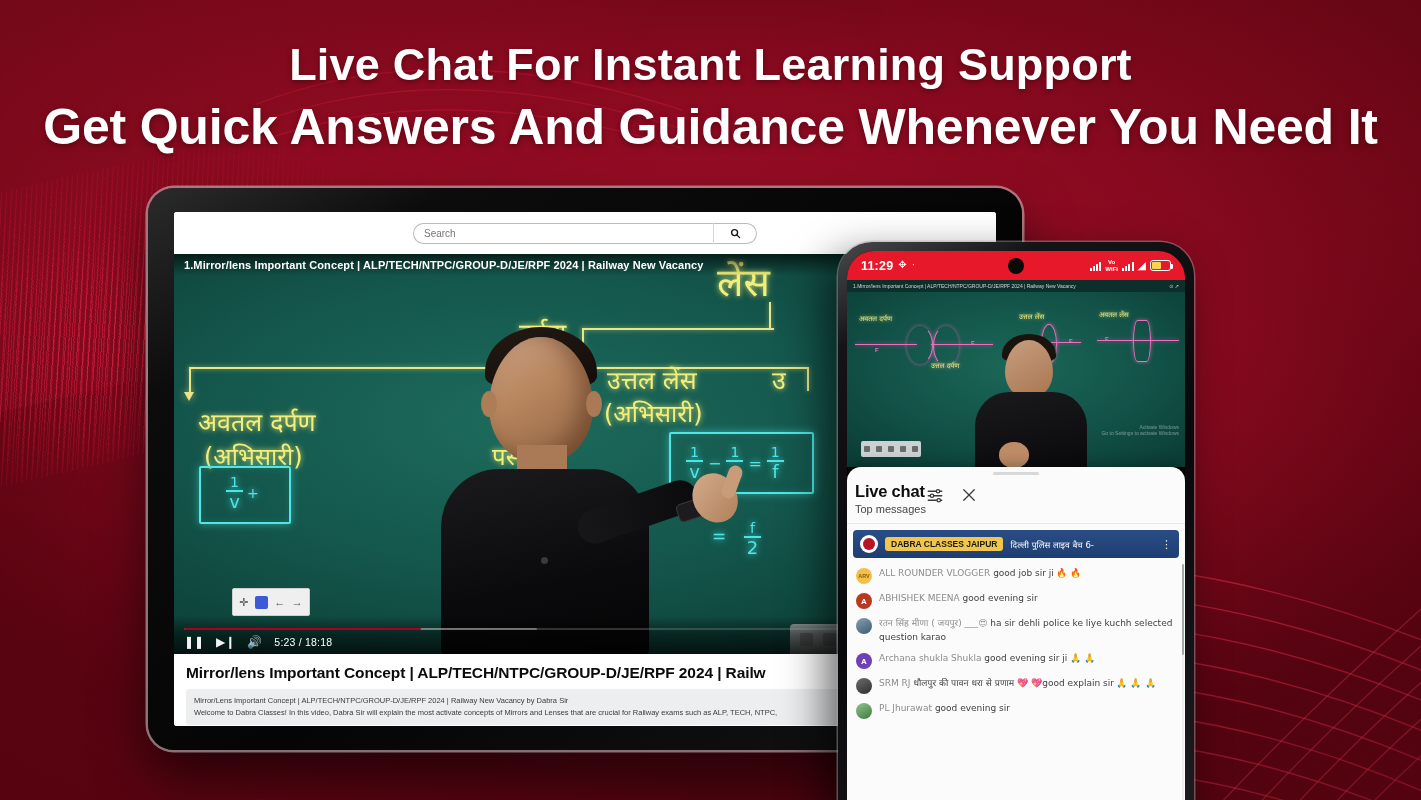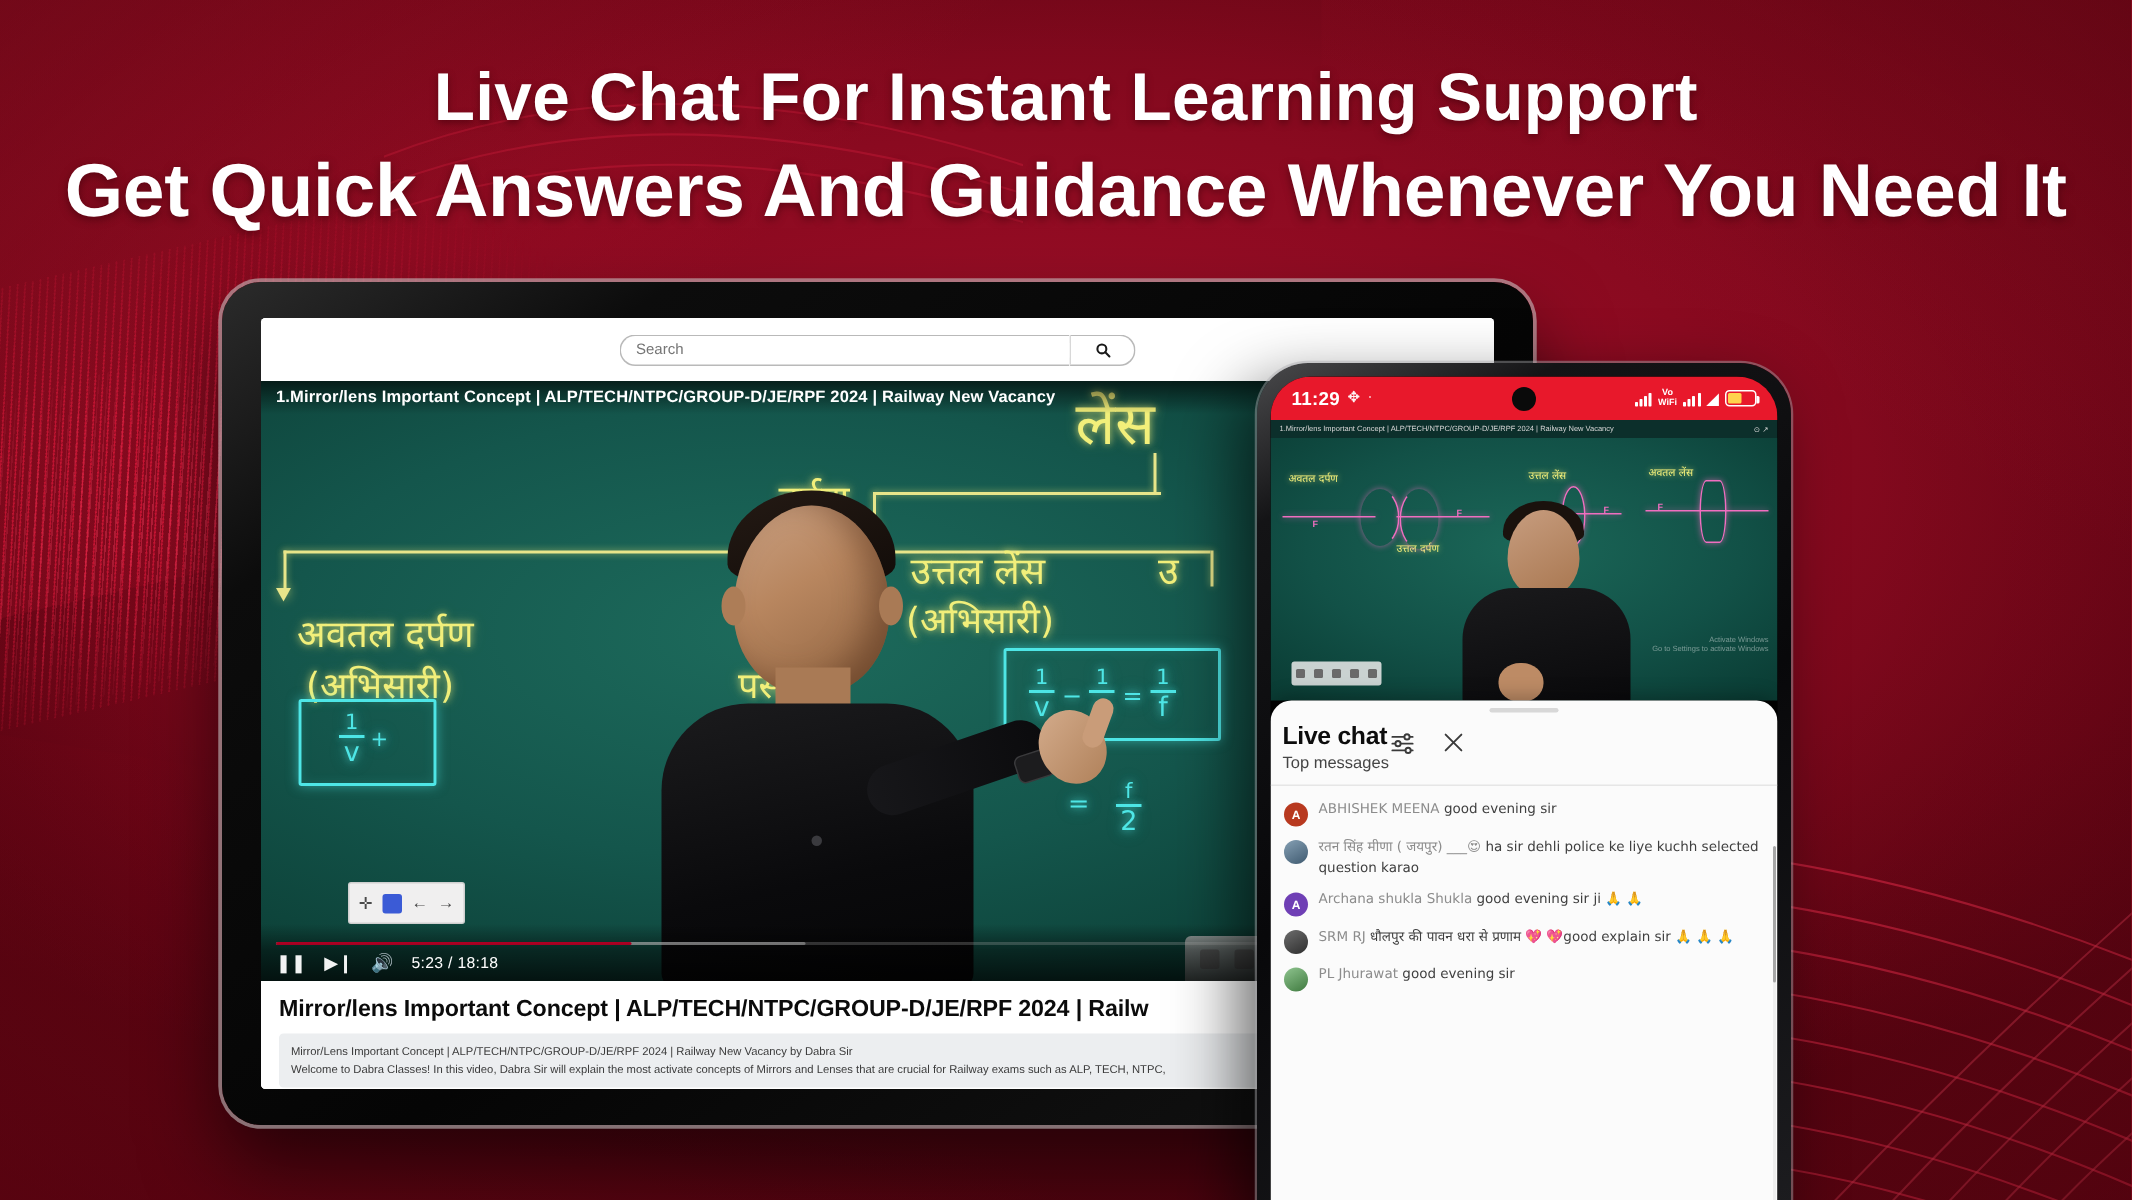--- a/index.html
+++ b/index.html
@@ -696,21 +696,36 @@
           <svg width="18" height="18" viewBox="0 0 24 24" fill="none" stroke="#3a3a3a" stroke-width="1.7" stroke-linecap="round">
             <line x1="5" y1="5" x2="19" y2="19"></line>
               <line x1="19" y1="5" x2="5" y2="19"></line>
           </svg>
         </div>
       </div>
       <div class="chat-divider"></div>
 
       <div class="chat-list">
 
-
+        <div class="pinned">
+          <div class="pin-av">
+              <div class="pin-av-in"></div>
+            </div>
+          <div class="pin-badge">DABRA CLASSES JAIPUR</div>
+          <div class="pin-text">दिल्ली पुलिस लाइव बैच 6-</div>
+          <div class="pin-kebab">⋮</div>
+        </div>
+
+        <div class="msg">
+          <div class="avatar" style="background:#f2c04b; color:#8a5a00; font-size:5.5px;">ARV</div>
+          <div class="msg-body">
+            <span class="msg-author">ALL ROUNDER VLOGGER</span>
+            <span class="msg-text">good job sir ji  🔥  🔥</span>
+          </div>
+        </div>
         <div class="msg">
           <div class="avatar" style="background:#b8391f;">A</div>
           <div class="msg-body">
             <span class="msg-author">ABHISHEK MEENA</span>
             <span class="msg-text">good evening sir</span>
           </div>
         </div>
         <div class="msg">
           <div class="avatar" style="background:linear-gradient(150deg,#86a0b4,#3f5a70);"></div>
           <div class="msg-body">

